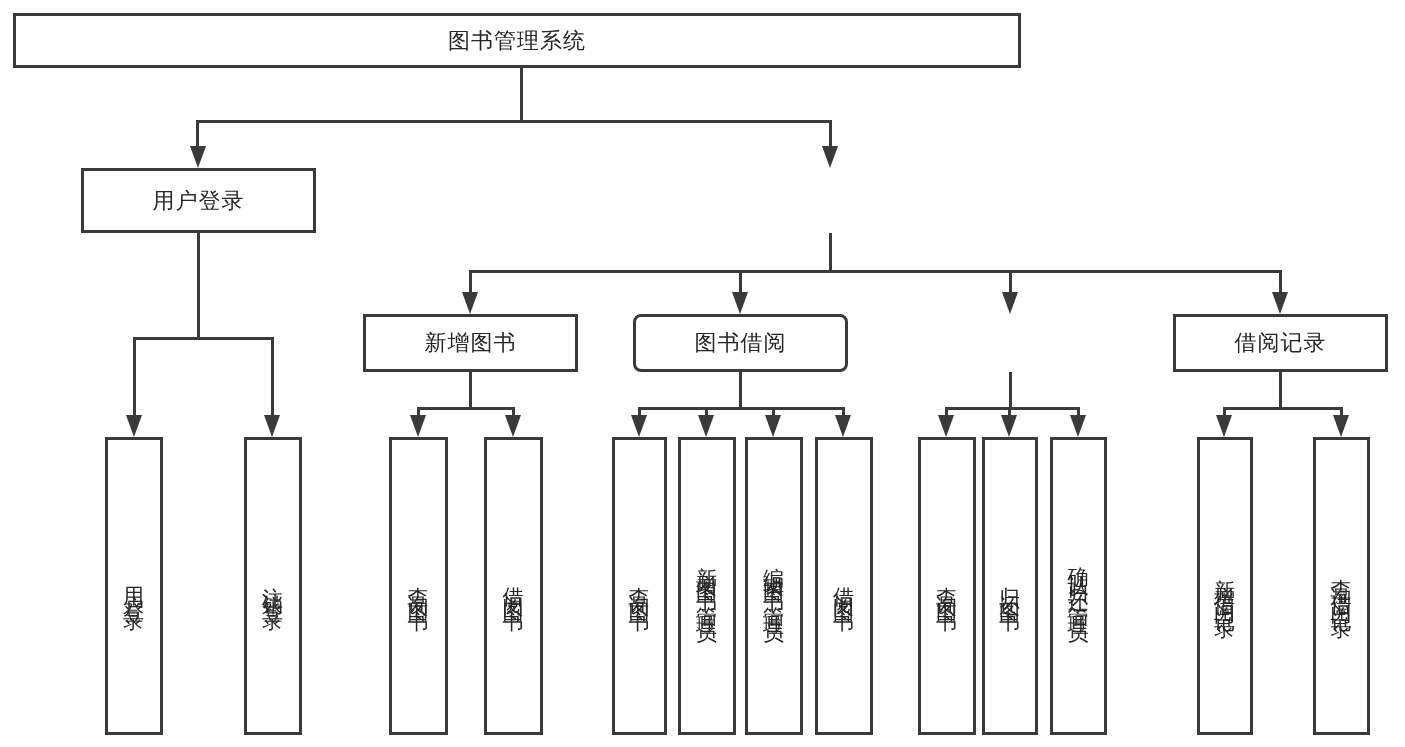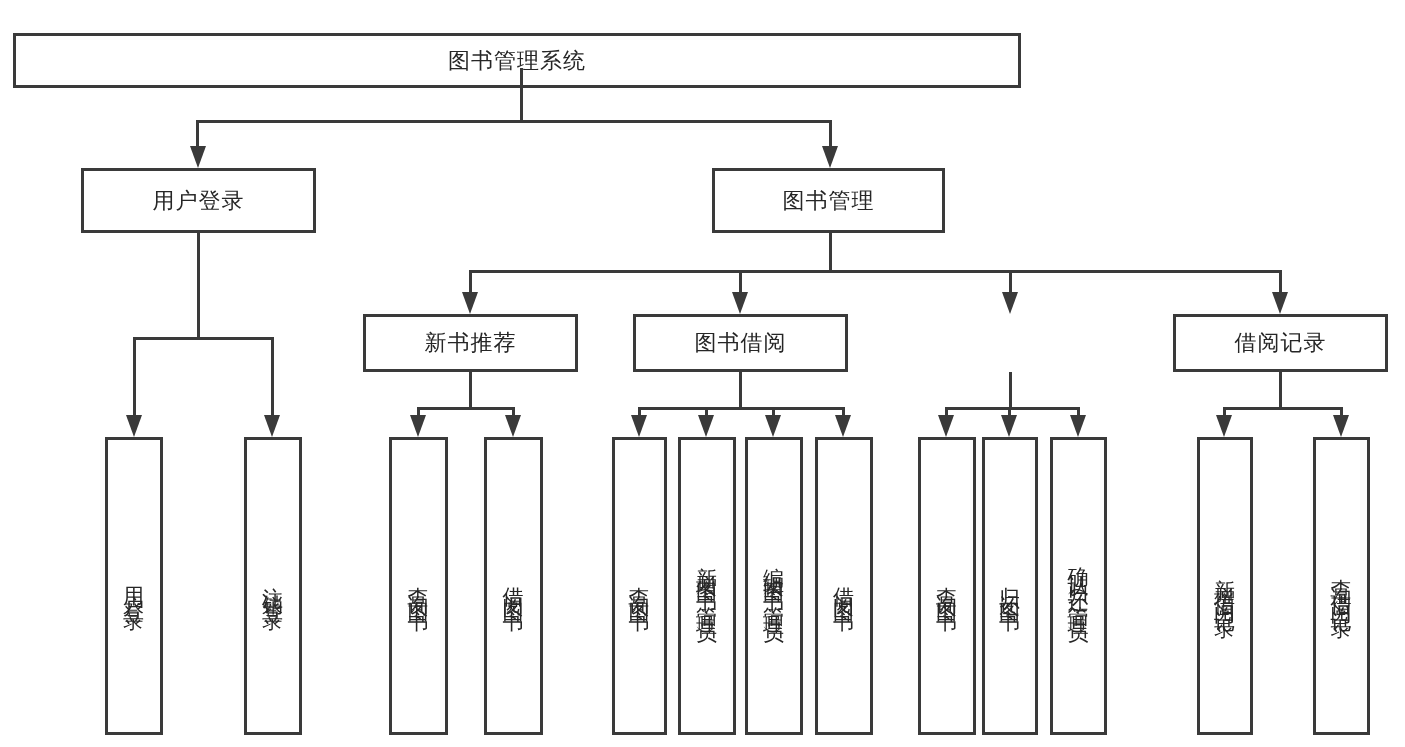--- a/index.html
+++ b/index.html
@@ -52,52 +52,51 @@
     white-space:nowrap;
     z-index:5;
     letter-spacing:0.5px;
   }
 </style>
 </head>
 <body>
 
 <div class="stage">
 
-  <div class="node" style="left:13px;top:13px;width:1008px;height:55px;margin-top:20px;">图书管理系统</div>
+  <div class="node" style="left:13px;top:13px;width:1008px;height:55px;">图书管理系统</div>
 
   <div class="vl" style="left:520px;top:68px;height:52px;"></div>
   <div class="hl" style="left:196px;top:120px;width:636px;"></div>
   <div class="vl" style="left:196px;top:120px;height:28px;"></div>
   <div class="arr" style="left:190px;top:146px;"></div>
   <div class="vl" style="left:829px;top:120px;height:28px;"></div>
   <div class="arr" style="left:822px;top:146px;"></div>
 
   <div class="node" style="left:81px;top:168px;width:235px;height:65px;">用户登录</div>
-  <div class="node" style="left:712px;top:168px;width:233px;height:65px;">图书管理</div>
 
   <div class="vl" style="left:197px;top:233px;height:104px;"></div>
   <div class="hl" style="left:133px;top:337px;width:141px;"></div>
   <div class="vl" style="left:133px;top:337px;height:80px;"></div>
   <div class="arr" style="left:126px;top:415px;"></div>
   <div class="vl" style="left:271px;top:337px;height:80px;"></div>
   <div class="arr" style="left:264px;top:415px;"></div>
 
   <div class="vl" style="left:829px;top:233px;height:40px;"></div>
   <div class="hl" style="left:469px;top:270px;width:813px;"></div>
   <div class="vl" style="left:469px;top:270px;height:24px;"></div>
   <div class="arr" style="left:462px;top:292px;"></div>
   <div class="vl" style="left:739px;top:270px;height:24px;"></div>
   <div class="arr" style="left:732px;top:292px;"></div>
   <div class="vl" style="left:1009px;top:270px;height:24px;"></div>
   <div class="arr" style="left:1002px;top:292px;"></div>
   <div class="vl" style="left:1279px;top:270px;height:24px;"></div>
   <div class="arr" style="left:1272px;top:292px;"></div>
 
-  <div class="node" style="left:363px;top:314px;width:215px;height:58px;">新书推荐</div>
-  <div class="node" style="left:633px;top:314px;width:215px;height:58px;">图书借阅</div>
+  <div class="node" style="left:363px;top:314px;width:215px;height:58px;">新增图书</div>
+  <div class="node" style="left:633px;top:314px;width:215px;height:58px;border-radius:8px;">图书借阅</div>
   <div class="node" style="left:1173px;top:314px;width:215px;height:58px;">借阅记录</div>
 
   <div class="vl" style="left:469px;top:372px;height:35px;"></div>
   <div class="vl" style="left:739px;top:372px;height:35px;"></div>
   <div class="vl" style="left:1009px;top:372px;height:35px;"></div>
   <div class="vl" style="left:1279px;top:372px;height:35px;"></div>
 
   <div class="hl" style="left:417px;top:407px;width:97px;"></div>
   <div class="hl" style="left:638px;top:407px;width:207px;"></div>
   <div class="hl" style="left:945px;top:407px;width:134px;"></div>

